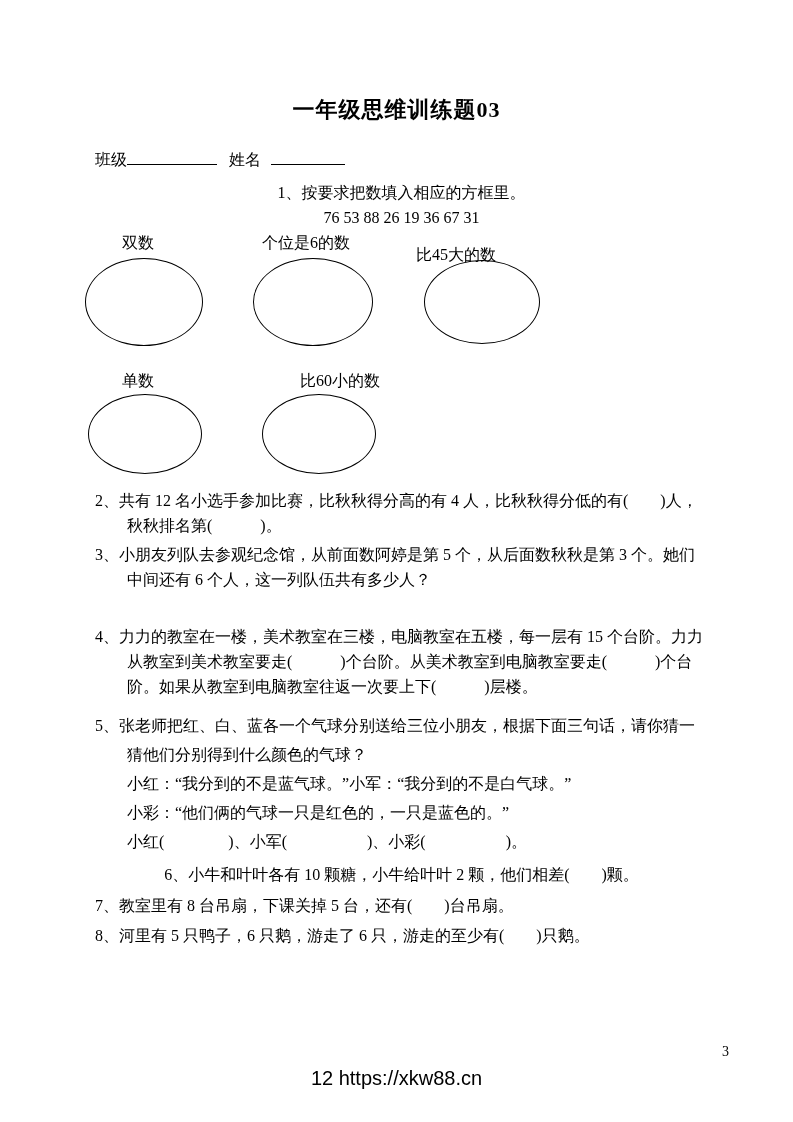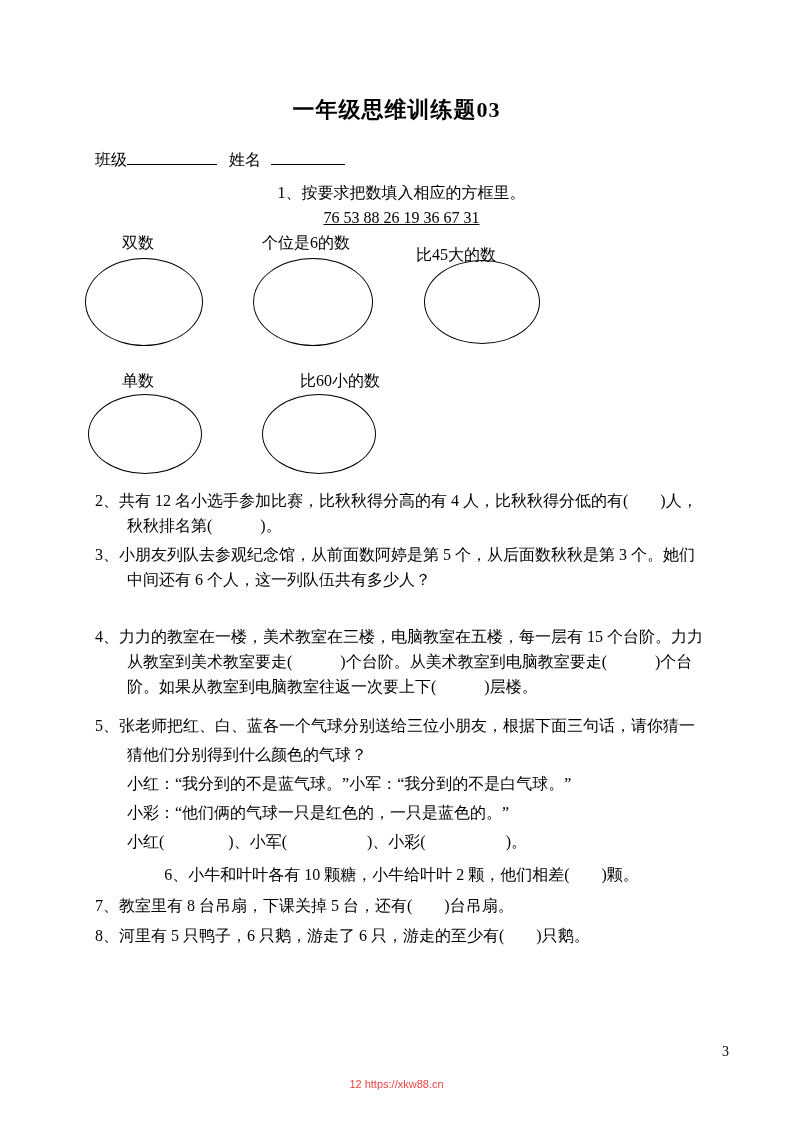--- a/index.html
+++ b/index.html
@@ -35,21 +35,21 @@
   .blank-class { width:90px; margin-right:12px; }
   .blank-name  { width:74px; margin-left:10px; }
   .q {
     margin-left:95px;
     margin-right:85px;
     line-height:25px;
   }
   .q .line { white-space:nowrap; }
   .line.cont { padding-left:32px; }
   .q1 { margin-top:8px;text-align:center; }
-  .numbers { white-space:pre;text-decoration:underline; }
+  .numbers { white-space:pre; }
   .graphics {
     position:relative;
     width:793px;
     height:252px;
     margin-top:0;
     padding-left:22px;
   }
   .glabel { position:absolute; line-height:22px; }
   .lbl-even   { left:122px; top:2px; }
   .lbl-units6 { left:262px; top:2px; }
@@ -78,22 +78,22 @@
     position:absolute;
     right:64px;
     bottom:62px;
     font-size:14px;
   }
   .footer {
     position:absolute;
     left:0; right:0;
     bottom:32px;
     text-align:center;
-    color:#ef4444;
-    font-size:11px;
+    color:#000000;
+    font-size:20px;
     font-family:"Liberation Sans","DejaVu Sans",sans-serif;
   }
 </style>
 </head>
 <body>
 
 <div class="page">
 
   <h1 class="title">一年级思维训练题03</h1>
 

